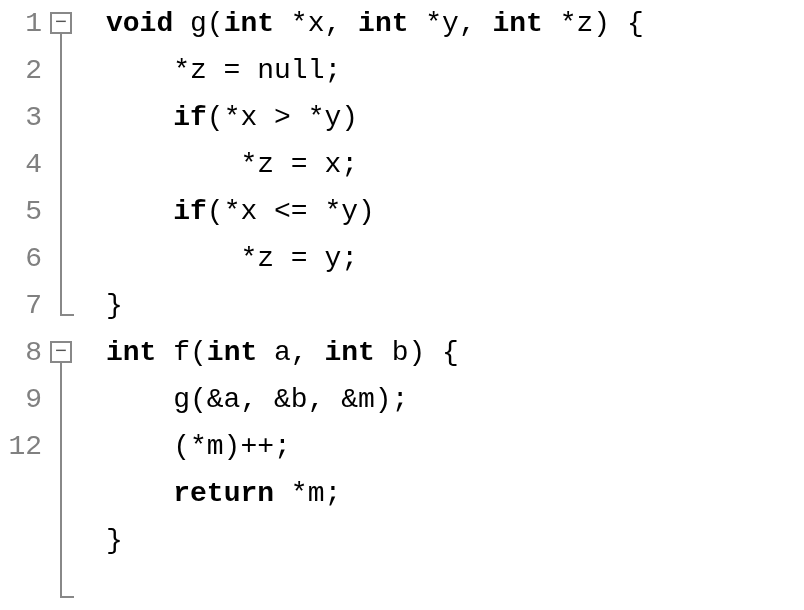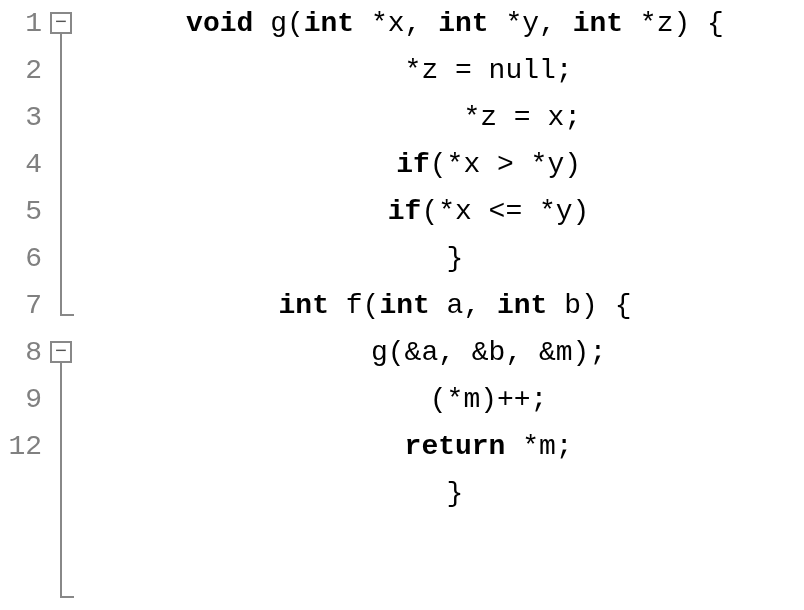--- a/index.html
+++ b/index.html
@@ -54,21 +54,20 @@
       left: 10px;
     }
     .fold-line-h {
       position: absolute;
       height: 2px;
       background: #888;
     }
     .code-area {
       flex: 1;
       padding-left: 20px;
-      text-align: center;
     }
     .code-line {
       height: 47px;
       line-height: 47px;
       white-space: pre;
       color: #000;
     }
     .kw {
       font-weight: bold;
     }
@@ -97,22 +96,23 @@
   <div class="fold-line-h" style="top:314px; left:10px; width:14px;"></div>
 
   <div class="fold-icon" style="top:341px; left:0;">−</div>
   <div class="fold-line-v" style="top:363px; height:233px;"></div>
   <div class="fold-line-h" style="top:596px; left:10px; width:14px;"></div>
 </div>
 
 <div class="code-area">
   <div class="code-line"><span class="kw">void</span><span> g(</span><span class="kw">int</span><span> *x, </span><span class="kw">int</span><span> *y, </span><span class="kw">int</span><span> *z) {</span></div>
   <div class="code-line"><span>    *z = null;</span></div>
+  <div class="code-line"><span>    </span><span class="kw">if</span><span>(*x &gt; *y)</span></div>
   <div class="code-line"><span>        *z = x;</span></div>
-  <div class="code-line"><span>    </span><span class="kw">if</span><span>(*x &gt; *y)</span></div>
   <div class="code-line"><span>    </span><span class="kw">if</span><span>(*x &lt;= *y)</span></div>
+  <div class="code-line"><span>        *z = y;</span></div>
   <div class="code-line"><span>}</span></div>
   <div class="code-line"><span class="kw">int</span><span> f(</span><span class="kw">int</span><span> a, </span><span class="kw">int</span><span> b) {</span></div>
   <div class="code-line"><span>    g(&amp;a, &amp;b, &amp;m);</span></div>
   <div class="code-line"><span>    (*m)++;</span></div>
   <div class="code-line"><span>    </span><span class="kw">return</span><span> *m;</span></div>
   <div class="code-line"><span>}</span></div>
 </div>
 
 </body></html>

